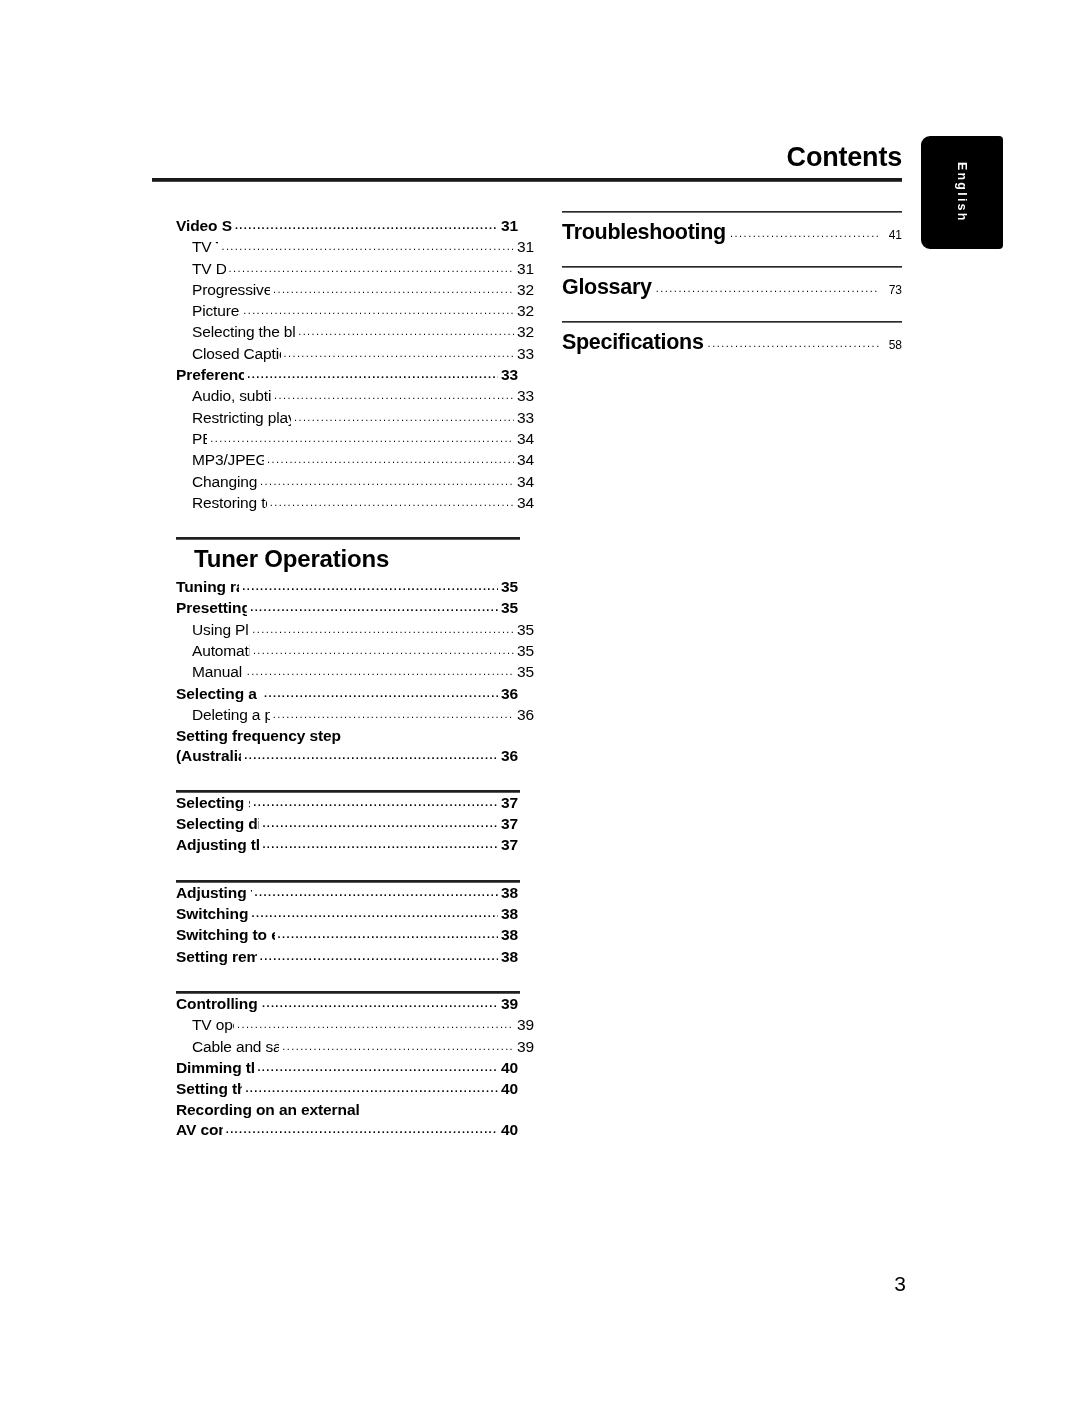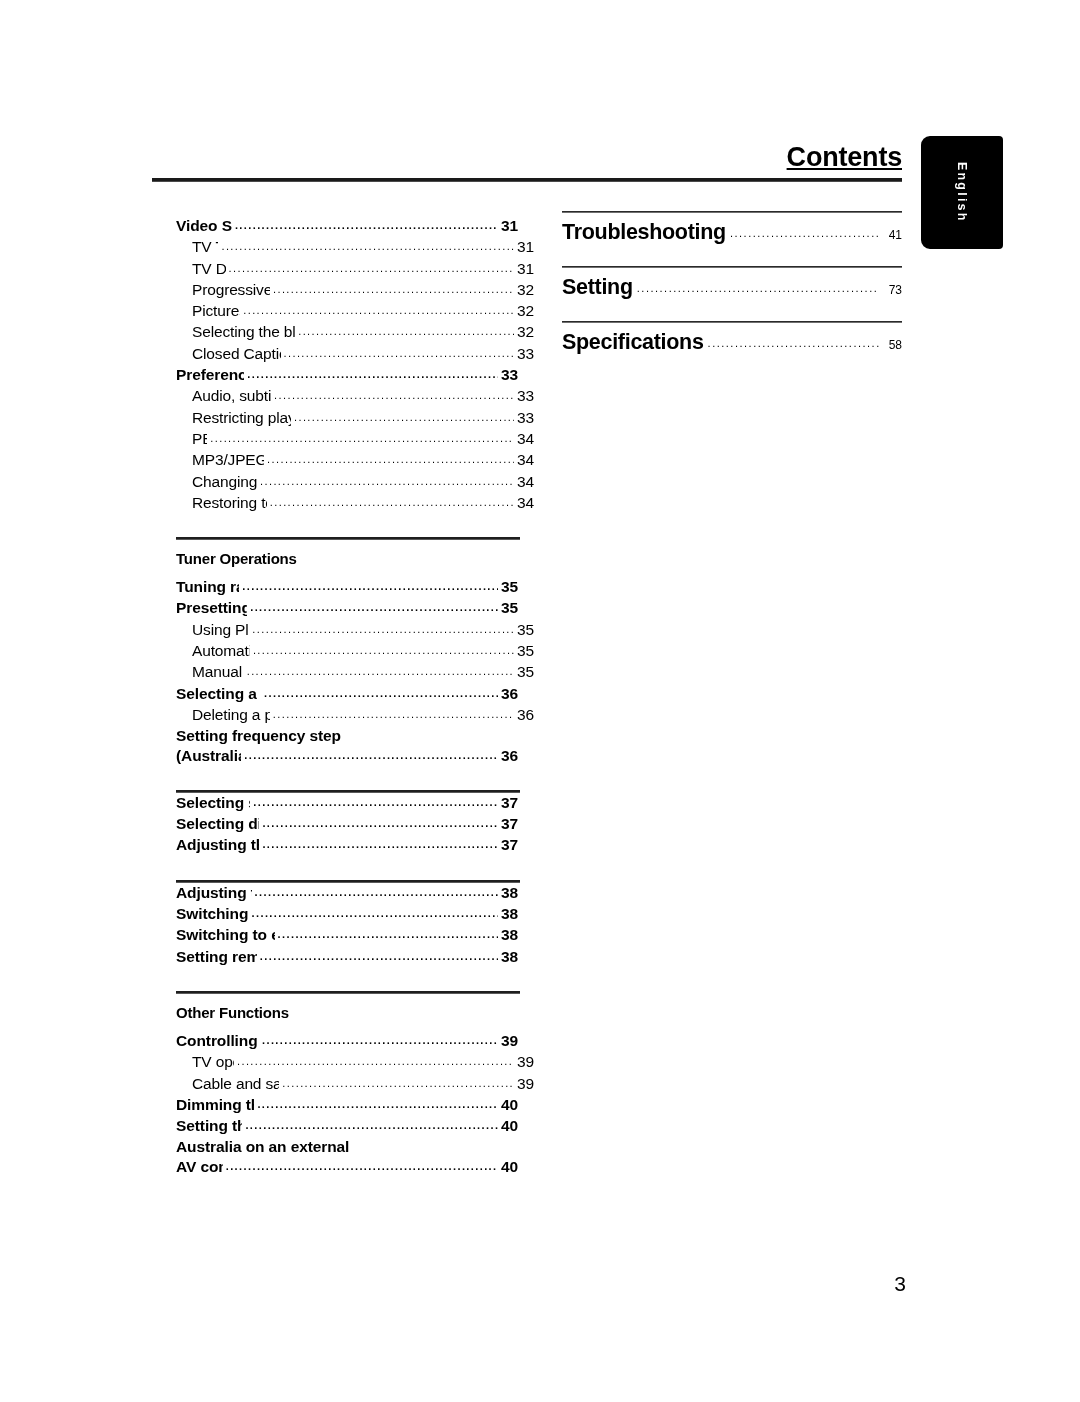--- a/index.html
+++ b/index.html
@@ -15,21 +15,20 @@
     color: #000000;
     overflow: hidden;
   }
 
   
   #page-header {
     position: absolute;
     left: 152px;
     top: 140px;
     width: 750px;
-    text-decoration: underline;
   }
   #contents-title {
     font-size: 27px;
     font-weight: bold;
     text-align: right;
     letter-spacing: -0.2px;
     line-height: 34px;
     color: #000;
   }
   #header-rule {
@@ -130,26 +129,27 @@
 
   
   .section { margin-top: 0; }
   .section-rule {
     height: 2px;
     background: #1f1f1f;
     border-bottom: 1px solid #5a5a5a;
     width: 100%;
   }
   .section-title {
-    font-size: 15px;
+    font-size: 24px;
     font-weight: bold;
     line-height: 25px;
     letter-spacing: -0.2px;
     margin-top: 6px;
     margin-bottom: 6px;
+    margin-left: 18px;
   }
 
   
   .gap-before { margin-top: 23px; }
 
   
   .big-entry { margin-bottom: 21px; }
   .big-entry .section-rule {
     height: 1px;
     background: #2a2a2a;
@@ -366,21 +366,20 @@
         <span class="toc-page">38</span>
       </div>
       <div class="toc-line lvl1">
         <span class="toc-label">Setting remote control codes</span>
         <span class="toc-dots">............................................................................................................................................</span>
         <span class="toc-page">38</span>
       </div>
     </div>
     <div class="section gap-before">
       <div class="section-rule"></div>
-      <div class="section-title">Other Functions</div>
       <div class="toc-line lvl1">
         <span class="toc-label">Controlling other components</span>
         <span class="toc-dots">............................................................................................................................................</span>
         <span class="toc-page">39</span>
       </div>
       <div class="toc-line lvl2">
         <span class="toc-label">TV operations</span>
         <span class="toc-dots">............................................................................................................................................</span>
         <span class="toc-page">39</span>
       </div>
@@ -393,21 +392,21 @@
         <span class="toc-label">Dimming the display screen</span>
         <span class="toc-dots">............................................................................................................................................</span>
         <span class="toc-page">40</span>
       </div>
       <div class="toc-line lvl1">
         <span class="toc-label">Setting the sleep timer</span>
         <span class="toc-dots">............................................................................................................................................</span>
         <span class="toc-page">40</span>
       </div>
       <div class="toc-line lvl1 cont">
-        <span class="toc-label">Australia on an external</span>
+        <span class="toc-label">Recording on an external</span>
       </div>
       <div class="toc-line lvl1">
         <span class="toc-label">AV component</span>
         <span class="toc-dots">............................................................................................................................................</span>
         <span class="toc-page">40</span>
       </div>
     </div>
   </div>
 
 <div id="col-right">
@@ -415,21 +414,21 @@
       <div class="section-rule"></div>
       <div class="big-line">
         <span class="big-label">Troubleshooting</span>
         <span class="big-dots">............................................................................................................................................</span>
         <span class="big-page">41</span>
       </div>
     </div>
     <div class="big-entry">
       <div class="section-rule"></div>
       <div class="big-line">
-        <span class="big-label">Setting</span>
+        <span class="big-label">Glossary</span>
         <span class="big-dots">............................................................................................................................................</span>
         <span class="big-page">73</span>
       </div>
     </div>
     <div class="big-entry">
       <div class="section-rule"></div>
       <div class="big-line">
         <span class="big-label">Specifications</span>
         <span class="big-dots">............................................................................................................................................</span>
         <span class="big-page">58</span>

